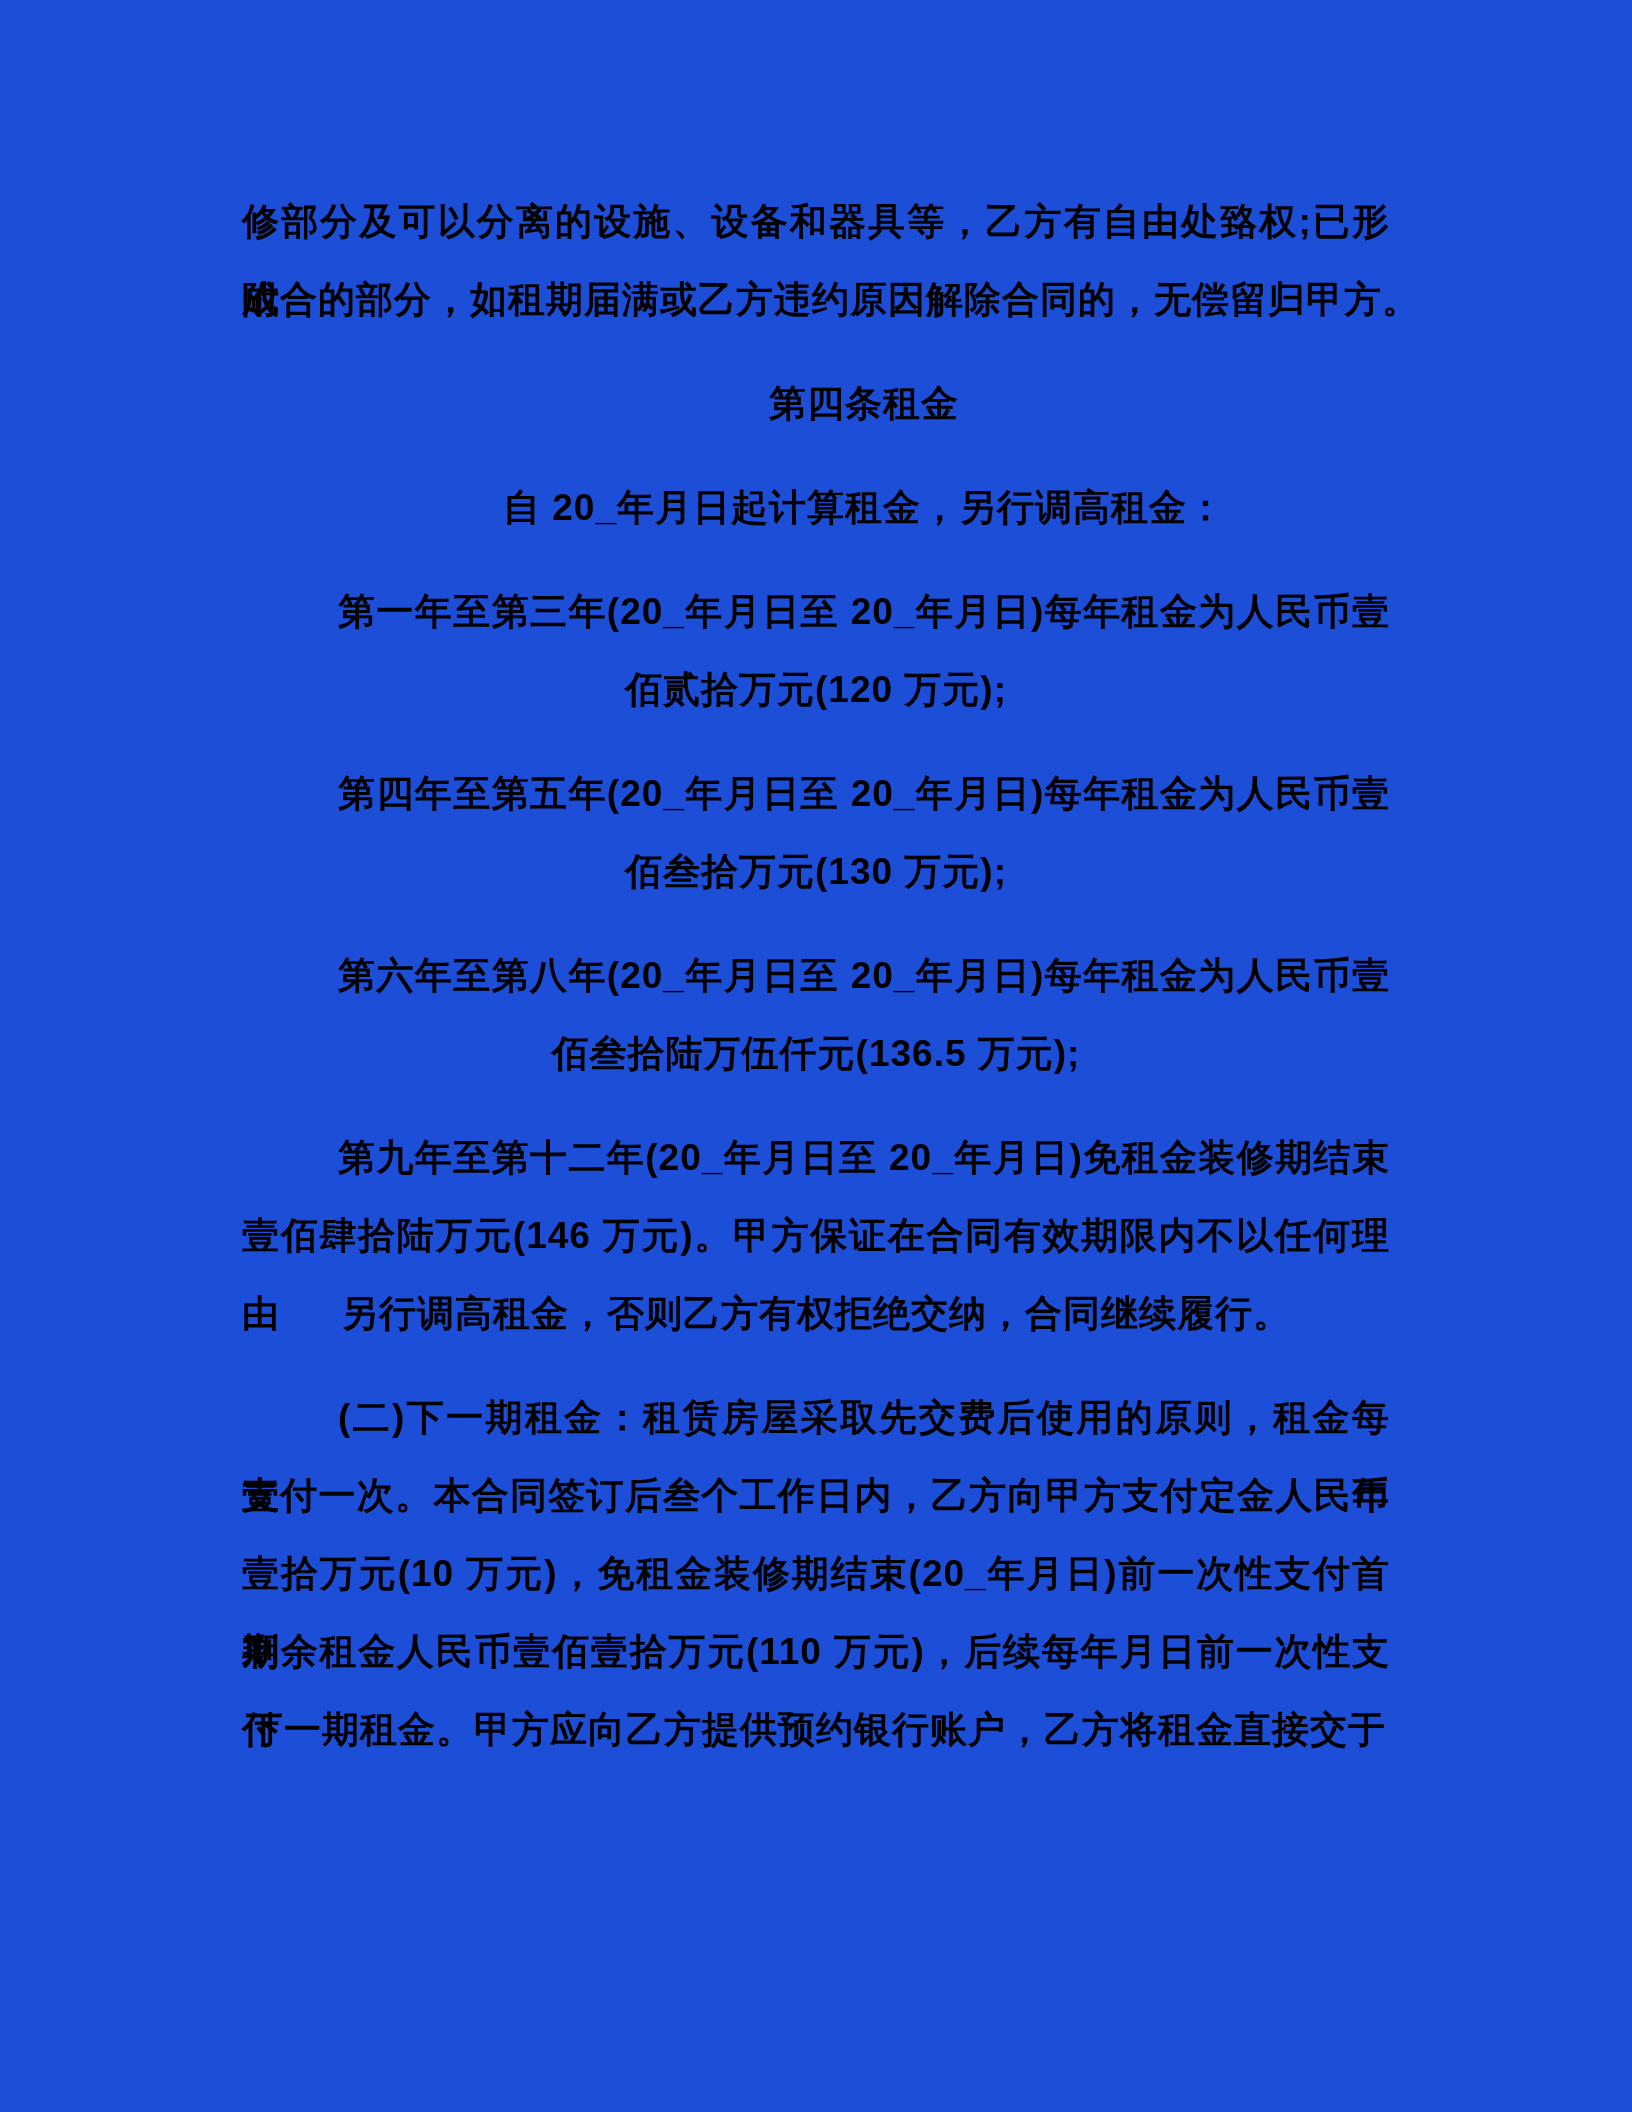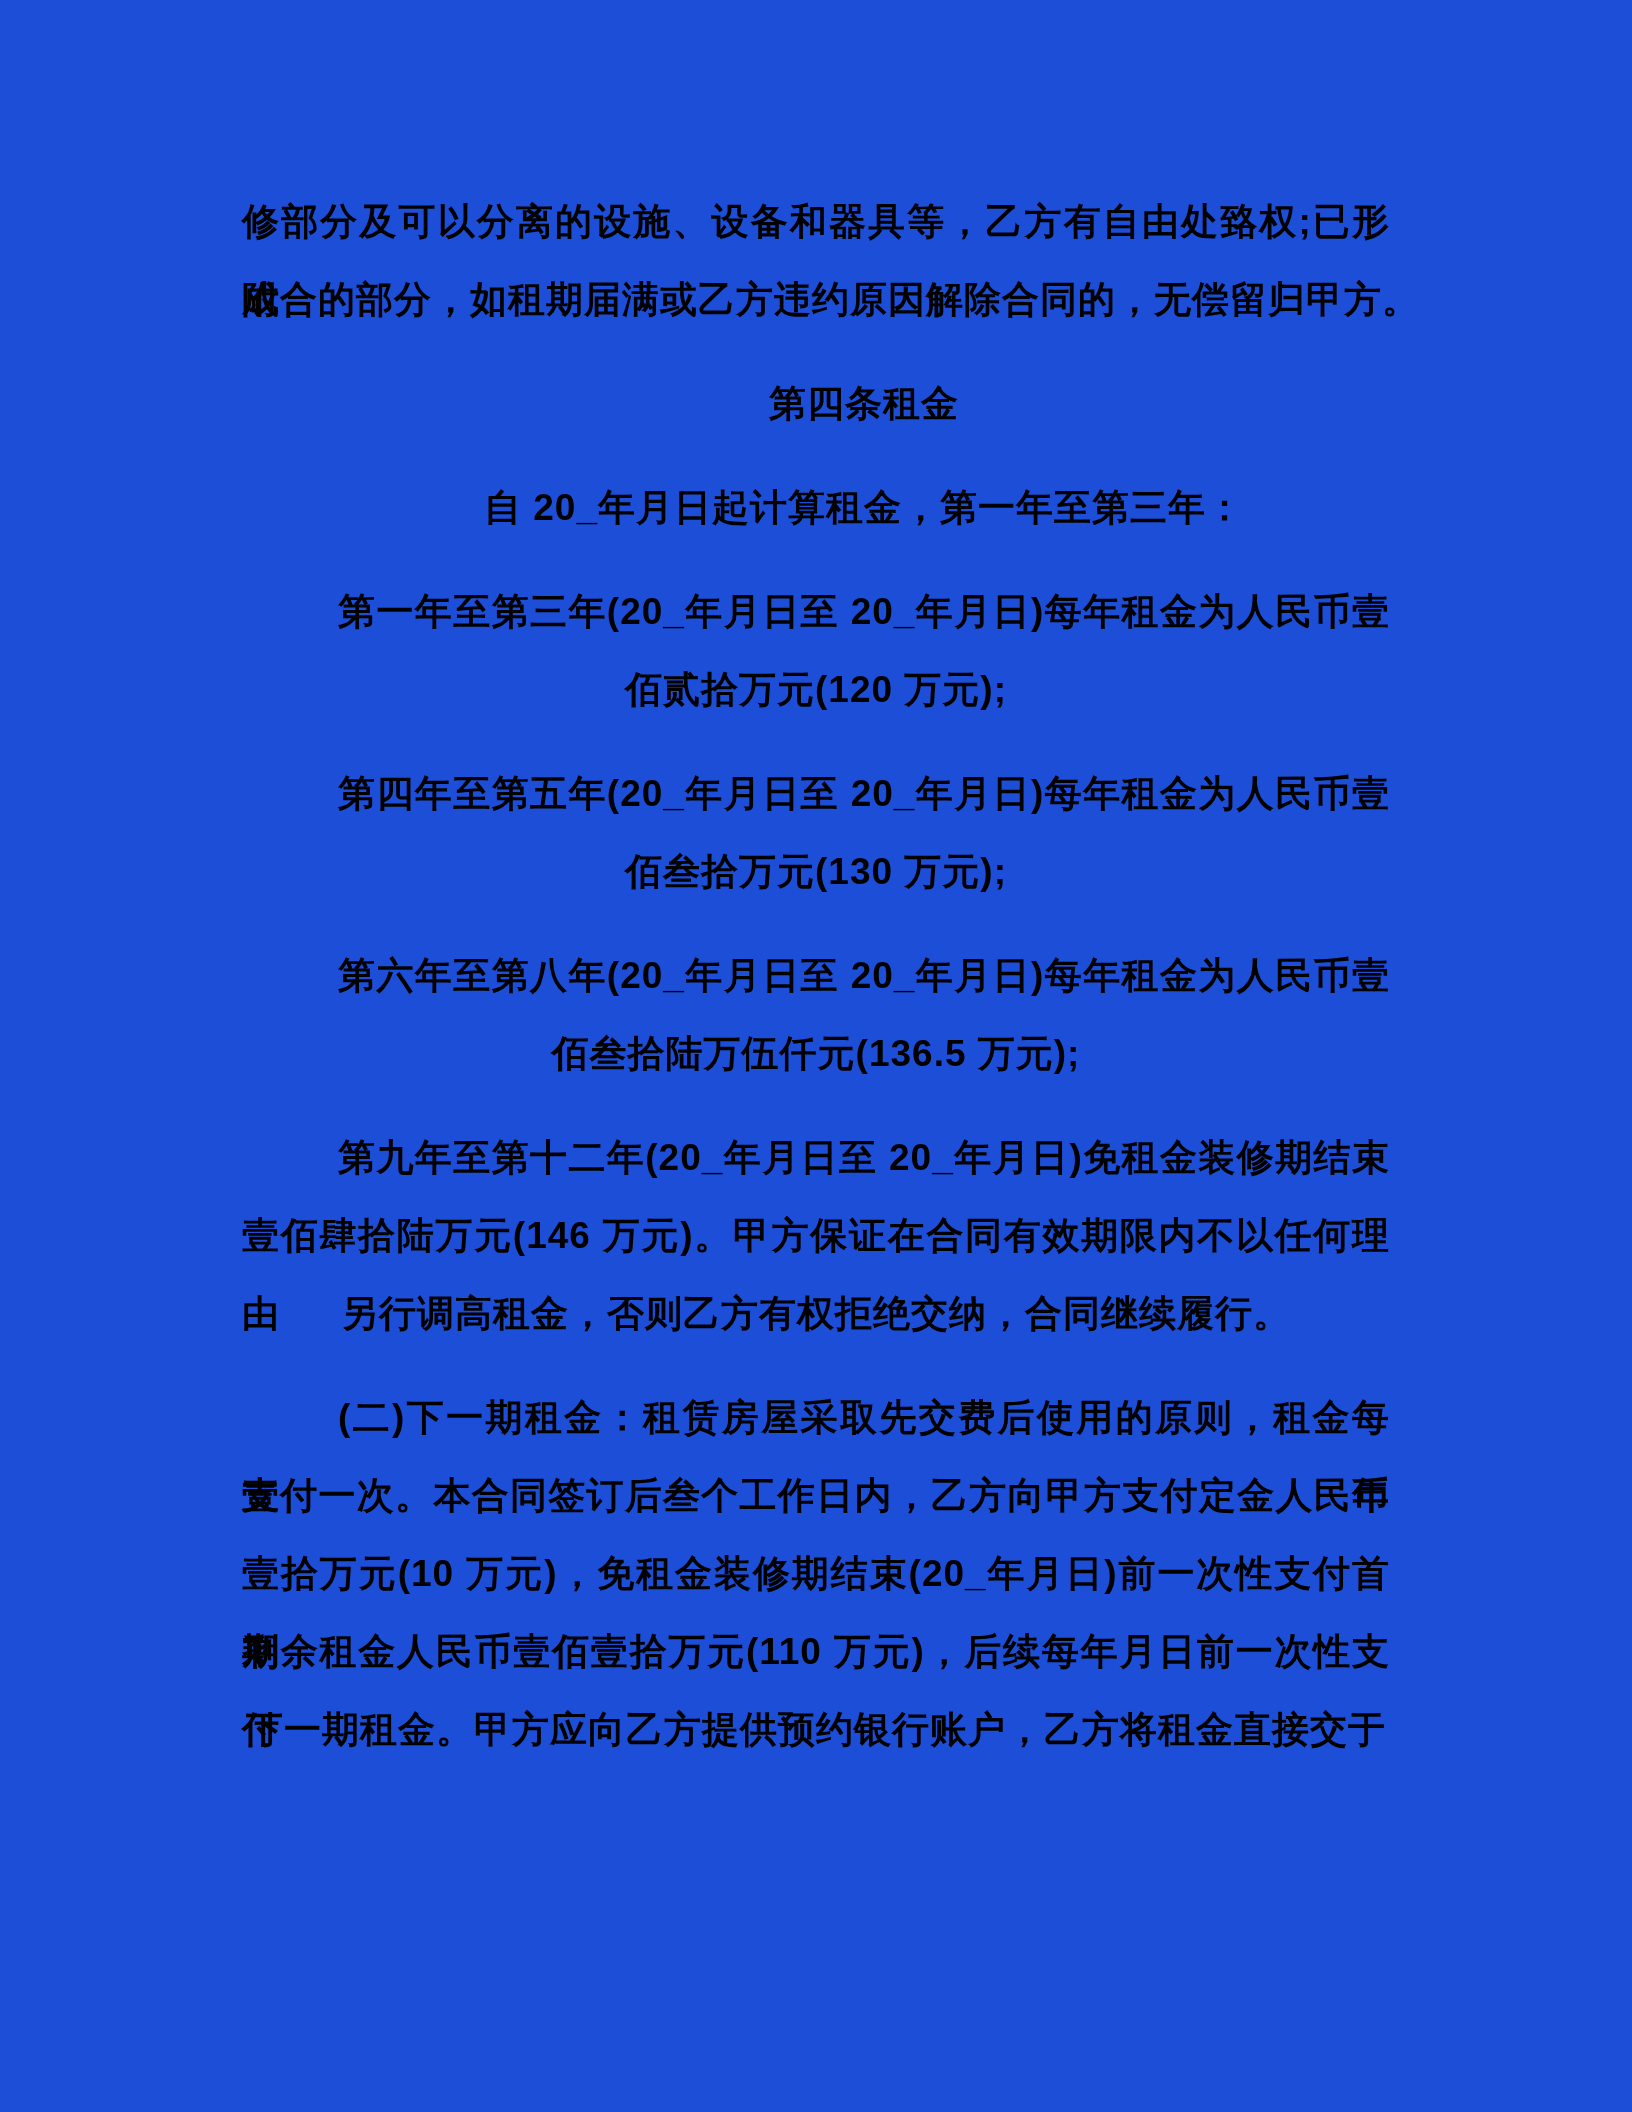--- a/index.html
+++ b/index.html
@@ -58,21 +58,21 @@
       <span class="line fill">修部分及可以分离的设施、设备和器具等，乙方有自由处臵权;已形成</span>
       <span class="line">附合的部分，如租期届满或乙方违约原因解除合同的，无偿留归甲方。</span>
     </p>
 
     <p class="para indent">
       <span class="line">第四条租金</span>
     </p>
 
 
     <p class="para indent">
-      <span class="line">自 20_年月日起计算租金，第一年至第三年：</span>
+      <span class="line">自 20_年月日起计算租金，另行调高租金：</span>
     </p>
 
     <p class="para indent">
       <span class="line fill">第一年至第三年(20_年月日至 20_年月日)每年租金为人民币壹</span>
       <span class="line">佰贰拾万元(120 万元);</span>
     </p>
 
     <p class="para indent">
       <span class="line fill">第四年至第五年(20_年月日至 20_年月日)每年租金为人民币壹</span>
       <span class="line">佰叁拾万元(130 万元);</span>

